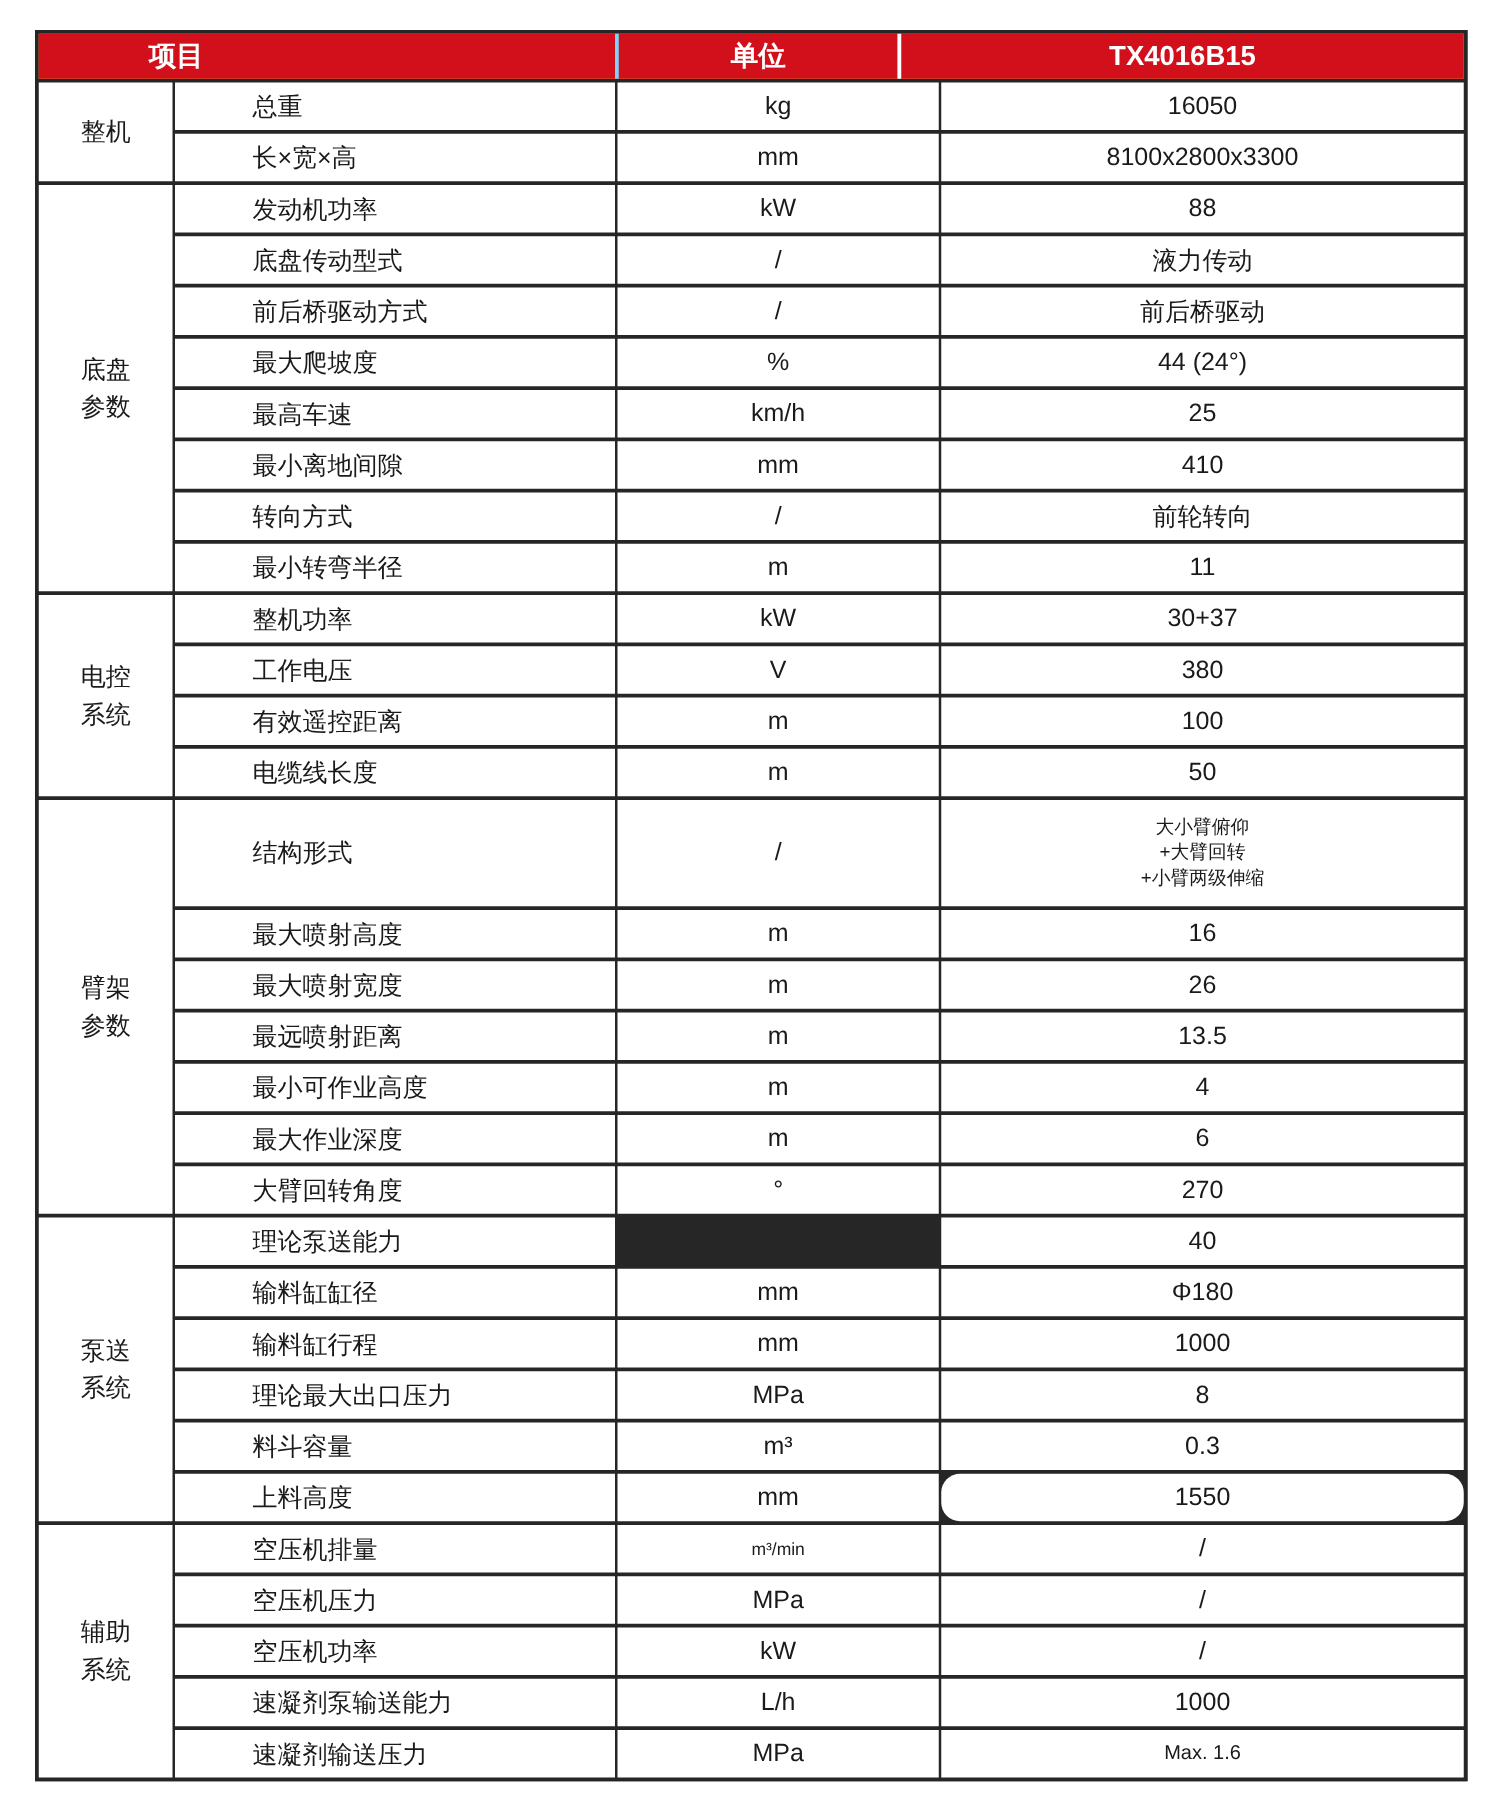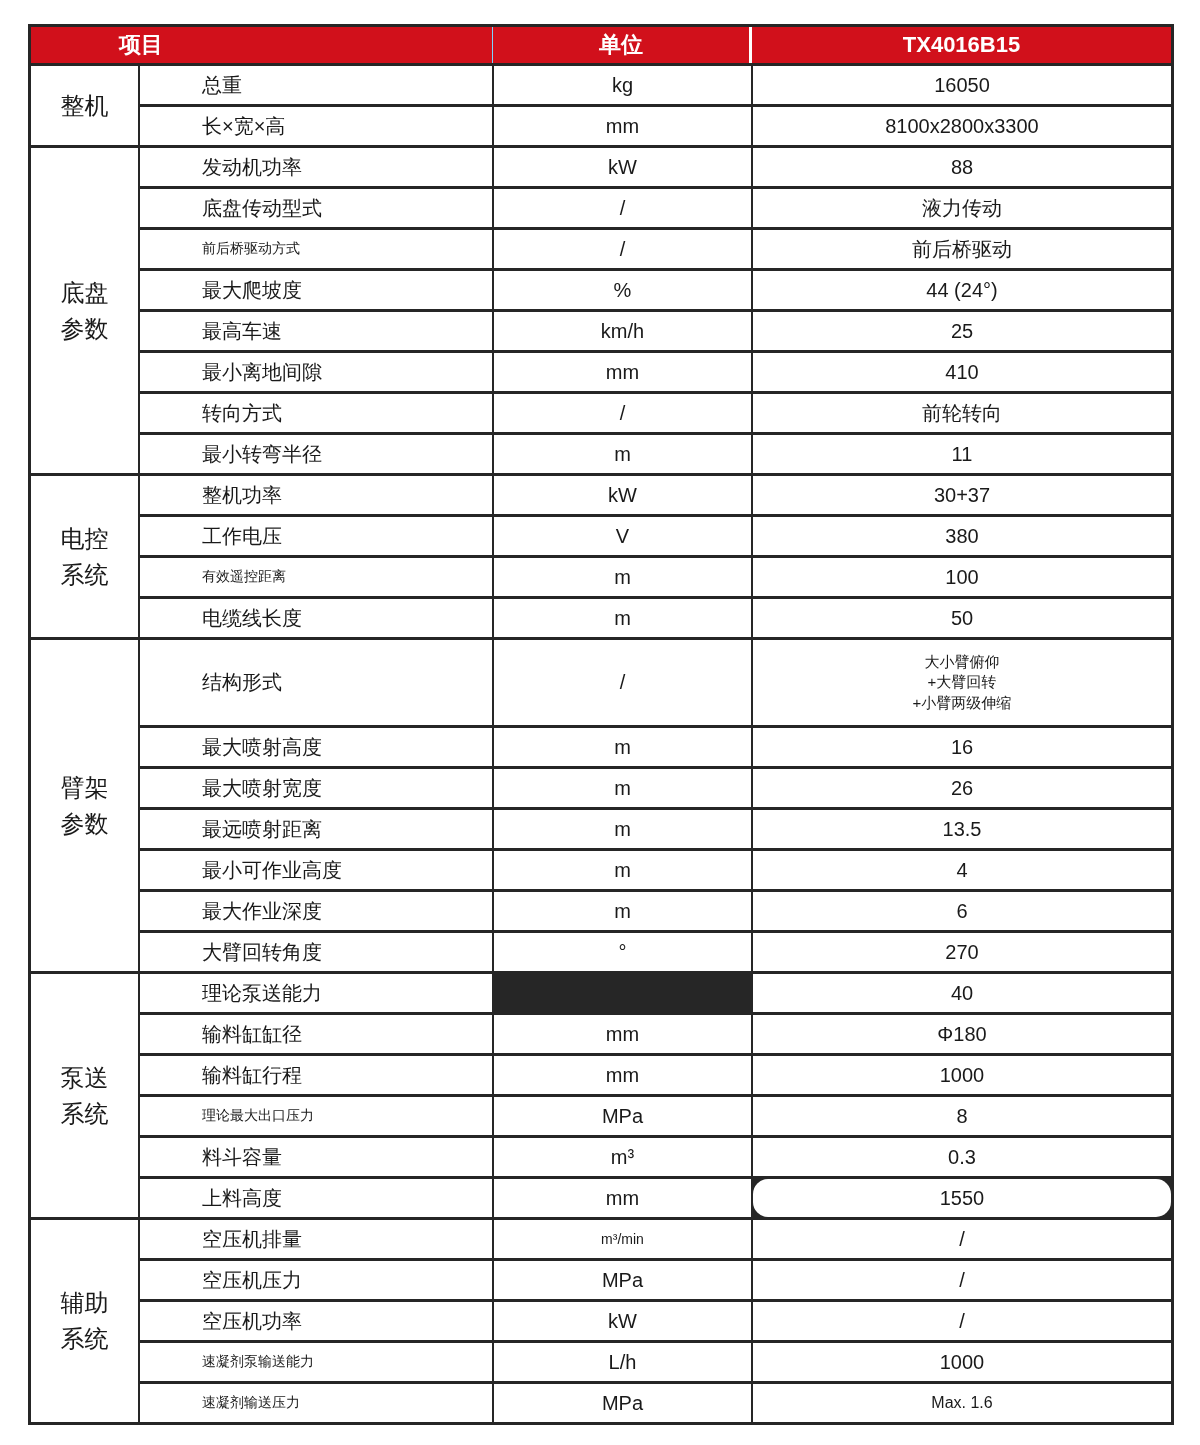--- a/index.html
+++ b/index.html
@@ -36,22 +36,22 @@
     font-size: 22px;
     font-weight: bold;
     background: #d1101b;
   }
   .h-item {
     width: 461px;
     justify-content: flex-start;
     padding-left: 88px;
   }
   .h-unit {
-    width: 257px;
-    border-left: 1px solid #7dd3fc;
+    width: 226px;
+    border-left: 3px solid #7dd3fc;
     font-family: Liberation Mono, monospace;
   }
   .h-model {
     flex: 1;
     border-left: 3px solid #ffffff;
   }
   
   .table-body {
     display: grid;
     grid-template-columns: 107px 352px 257px 1fr;
@@ -66,28 +66,28 @@
     align-items: center;
     justify-content: center;
     min-height: 38px;
     font-size: 20px;
     color: #1a1a1a;
     text-align: center;
   }
   .group-cell {
     white-space: pre-line;
     line-height: 1.5;
-    font-size: 24px;
+    font-size: 20px;
   }
   .item-cell {
     justify-content: flex-start;
     padding-left: 62px;
     text-align: left;
   }
-  .item-cell.sm { font-size: 14px; }
+  .item-cell.sm { font-size: 20px; }
   .unit-cell.usm { font-size: 14px; }
   .value-cell.vsm { font-size: 16px; }
   .value-cell.multiline {
     white-space: pre-line;
     font-size: 15px;
     line-height: 1.35;
   }
   .tall { min-height: 85px; }
 </style>
 </head>

